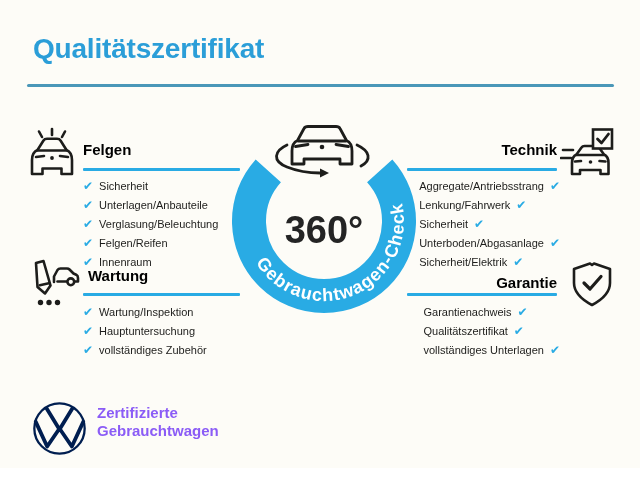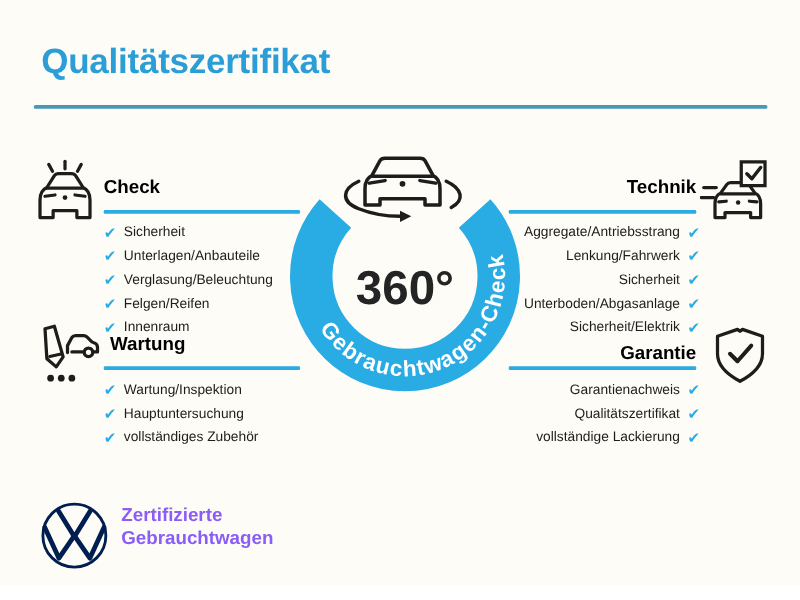--- a/index.html
+++ b/index.html
@@ -24,21 +24,21 @@
   }
   .sec-title.right{text-align:center;}
   .sec-line{
     position:absolute;height:2.5px;background:#29abe4;border-radius:1px;
   }
   .items{position:absolute;display:flex;flex-direction:column;}
   .items .row{
     display:flex;align-items:center;height:19px;gap:6px;
     font-size:11px;color:#1d1d1b;white-space:nowrap;
   }
-  .items.rightcol .row{justify-content:flex-end;}
+  .items.rightcol .row{justify-content:flex-start;}
   .check{
     font-family:"DejaVu Sans",sans-serif;
     font-size:12px;font-weight:bold;color:#29abe4;line-height:1;
   }
   .icon-svg{position:absolute;}
   .badge{position:absolute;left:225px;top:115px;}
   .badge text{font-family:"Liberation Sans",sans-serif;}
   .footer-logo{position:absolute;left:31px;top:400px;}
   .footer-text{
     position:absolute;left:97px;top:404px;
@@ -58,21 +58,21 @@
       <path d="M 28 3 L 28 9"></path>
       <path d="M 15 5.5 L 18 11"></path>
       <path d="M 41 5.5 L 38 11"></path>
       <path d="M 8 48 L 8 34 Q 8 26.5 13.5 24 L 19.5 14.5 Q 20.5 12.8 23 12.8 L 33 12.8 Q 35.5 12.8 36.5 14.5 L 42.5 24 Q 48 26.5 48 34 L 48 48 L 37.5 48 L 37.5 42.5 L 18.5 42.5 L 18.5 48 Z"></path>
       <path d="M 13.5 24.5 L 42.5 24.5"></path>
       <path d="M 12 31 L 20 30"></path>
       <path d="M 44 31 L 36 30"></path>
     </g>
     <circle cx="28" cy="32" r="1.9" fill="#1d1d1b"></circle>
   </svg>
-  <div class="sec-title" style="left:83px;top:141px">Check</div>
+  <div class="sec-title" style="left:83px;top:141px">Felgen</div>
   <div class="sec-line" style="left:83px;top:168px;width:157px"></div>
   <div class="items" style="left:83px;top:176px">
     <div class="row">
       <span class="check">✔</span>
       <span>Sicherheit</span>
     </div>
     <div class="row">
       <span class="check">✔</span>
       <span>Unterlagen/Anbauteile</span>
     </div>
@@ -168,21 +168,21 @@
   <div class="items rightcol" style="right:80px;top:302px">
     <div class="row">
       <span>Garantienachweis</span>
       <span class="check">✔</span>
     </div>
     <div class="row">
       <span>Qualitätszertifikat</span>
       <span class="check">✔</span>
     </div>
     <div class="row">
-      <span>vollständige Lackierung</span>
+      <span>vollständiges Unterlagen</span>
       <span class="check">✔</span>
     </div>
   </div>
 
   <svg class="badge" width="200" height="206" viewBox="0 0 200 206">
     <defs>
       <path id="arcpath" d="M 20.2 119.9 A 80 80 0 1 0 164.5 60.1" fill="none"></path>
     </defs>
 
     <path d="M 43.3 55.8 A 75 75 0 1 0 154.7 55.8" fill="none" stroke="#29abe4" stroke-width="34" stroke-linecap="butt"></path>

